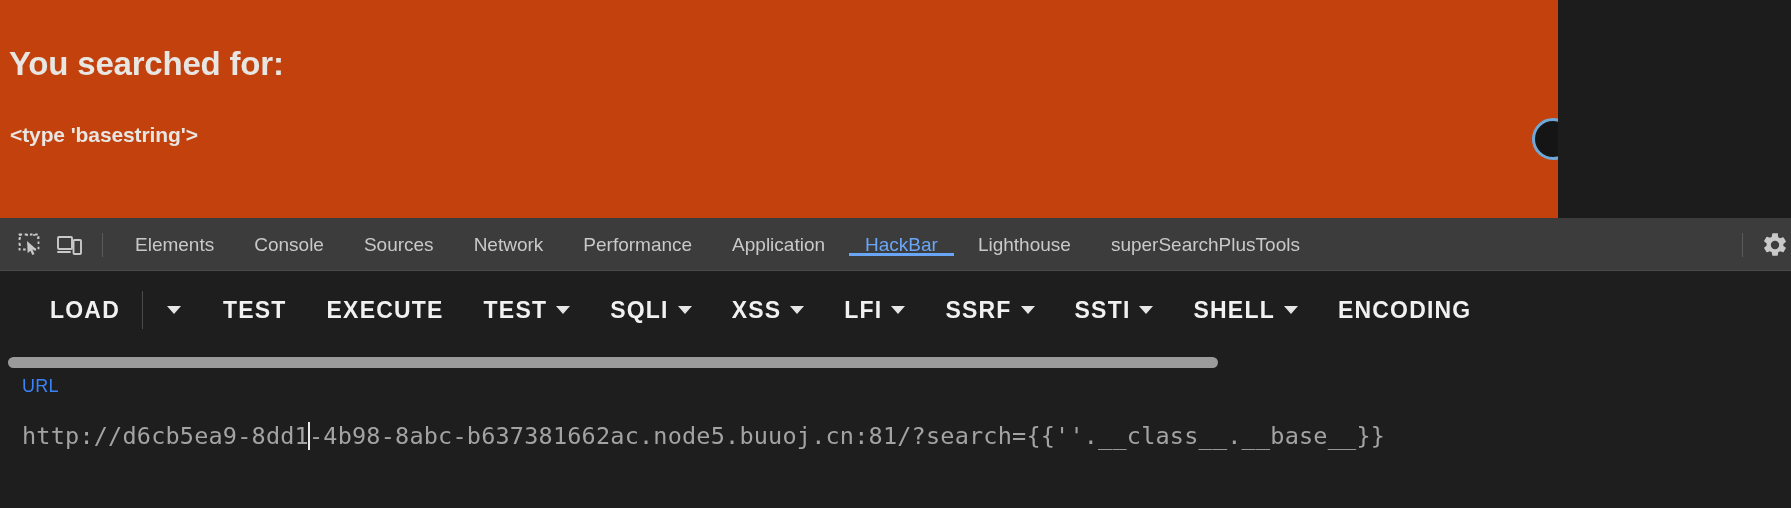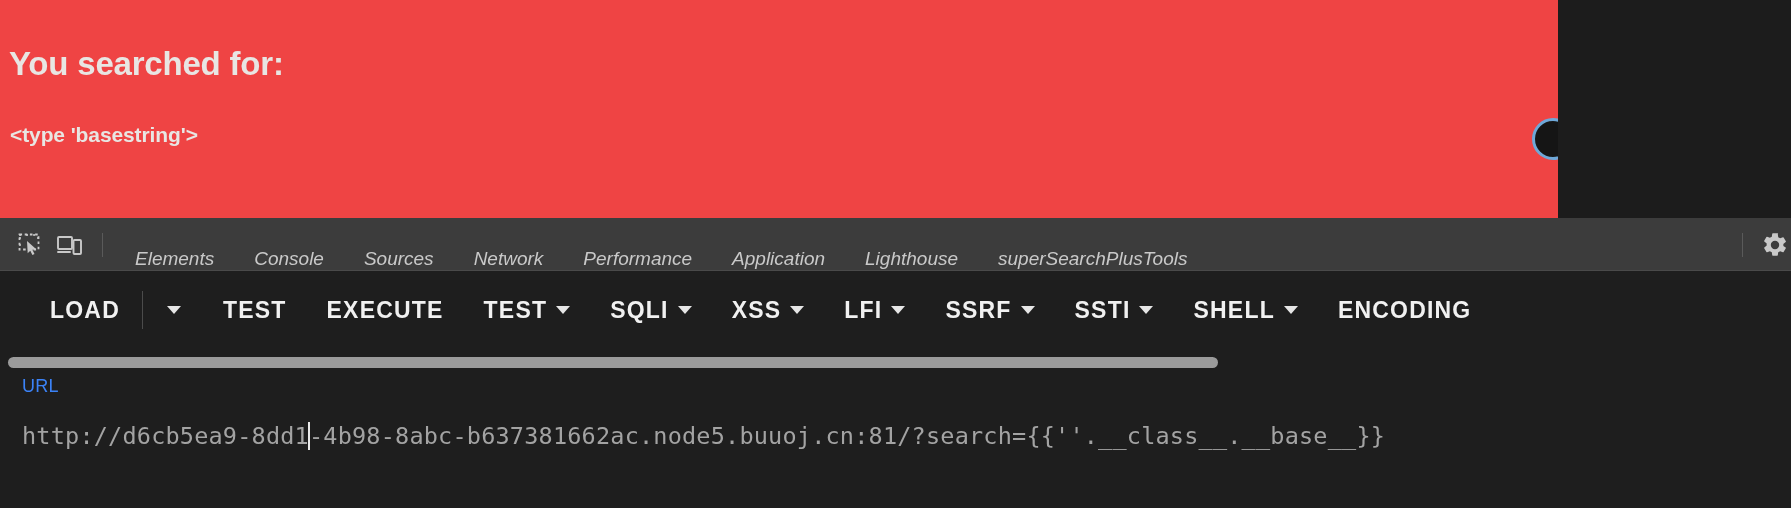--- a/index.html
+++ b/index.html
@@ -11,21 +11,21 @@
     background: #1c1c1c;
     font-family: "Liberation Sans", sans-serif;
   }
 
   
   .page-viewport {
     position: absolute;
     top: 0; left: 0;
     width: 1558px;
     height: 218px;
-    background: #ef4444;
+    background: #c2410c;
     overflow: hidden;
   }
 
   .page-heading {
     position: absolute;
     left: 9px;
     top: 45px;
     font-size: 33px;
     font-weight: bold;
     color: #e8e6e3;
@@ -92,23 +92,22 @@
 
   .tab-divider {
     width: 1px;
     height: 24px;
     background: #5a5a5a;
     margin: 0 12px;
   }
 
   .tabs {
     display: flex;
-    align-items: flex-end;
+    align-items: center;
     height: 100%;
-    font-style: italic;
   }
 
   .tab {
     position: relative;
     display: flex;
     align-items: center;
     padding: 0 20px;
     font-size: 19px;
     color: #c9c9c9;
     cursor: pointer;
@@ -300,20 +299,23 @@
         </div>
       <div class="tab">
           <span>Network</span>
         </div>
       <div class="tab">
           <span>Performance</span>
         </div>
       <div class="tab">
           <span>Application</span>
         </div>
+      <div class="tab active">
+          <span>HackBar</span>
+        </div>
       <div class="tab">
           <span>Lighthouse</span>
         </div>
       <div class="tab">
           <span>superSearchPlusTools</span>
         </div>
     </div>
 
     <div class="tabbar-right">
       <div class="tab-divider"></div>

